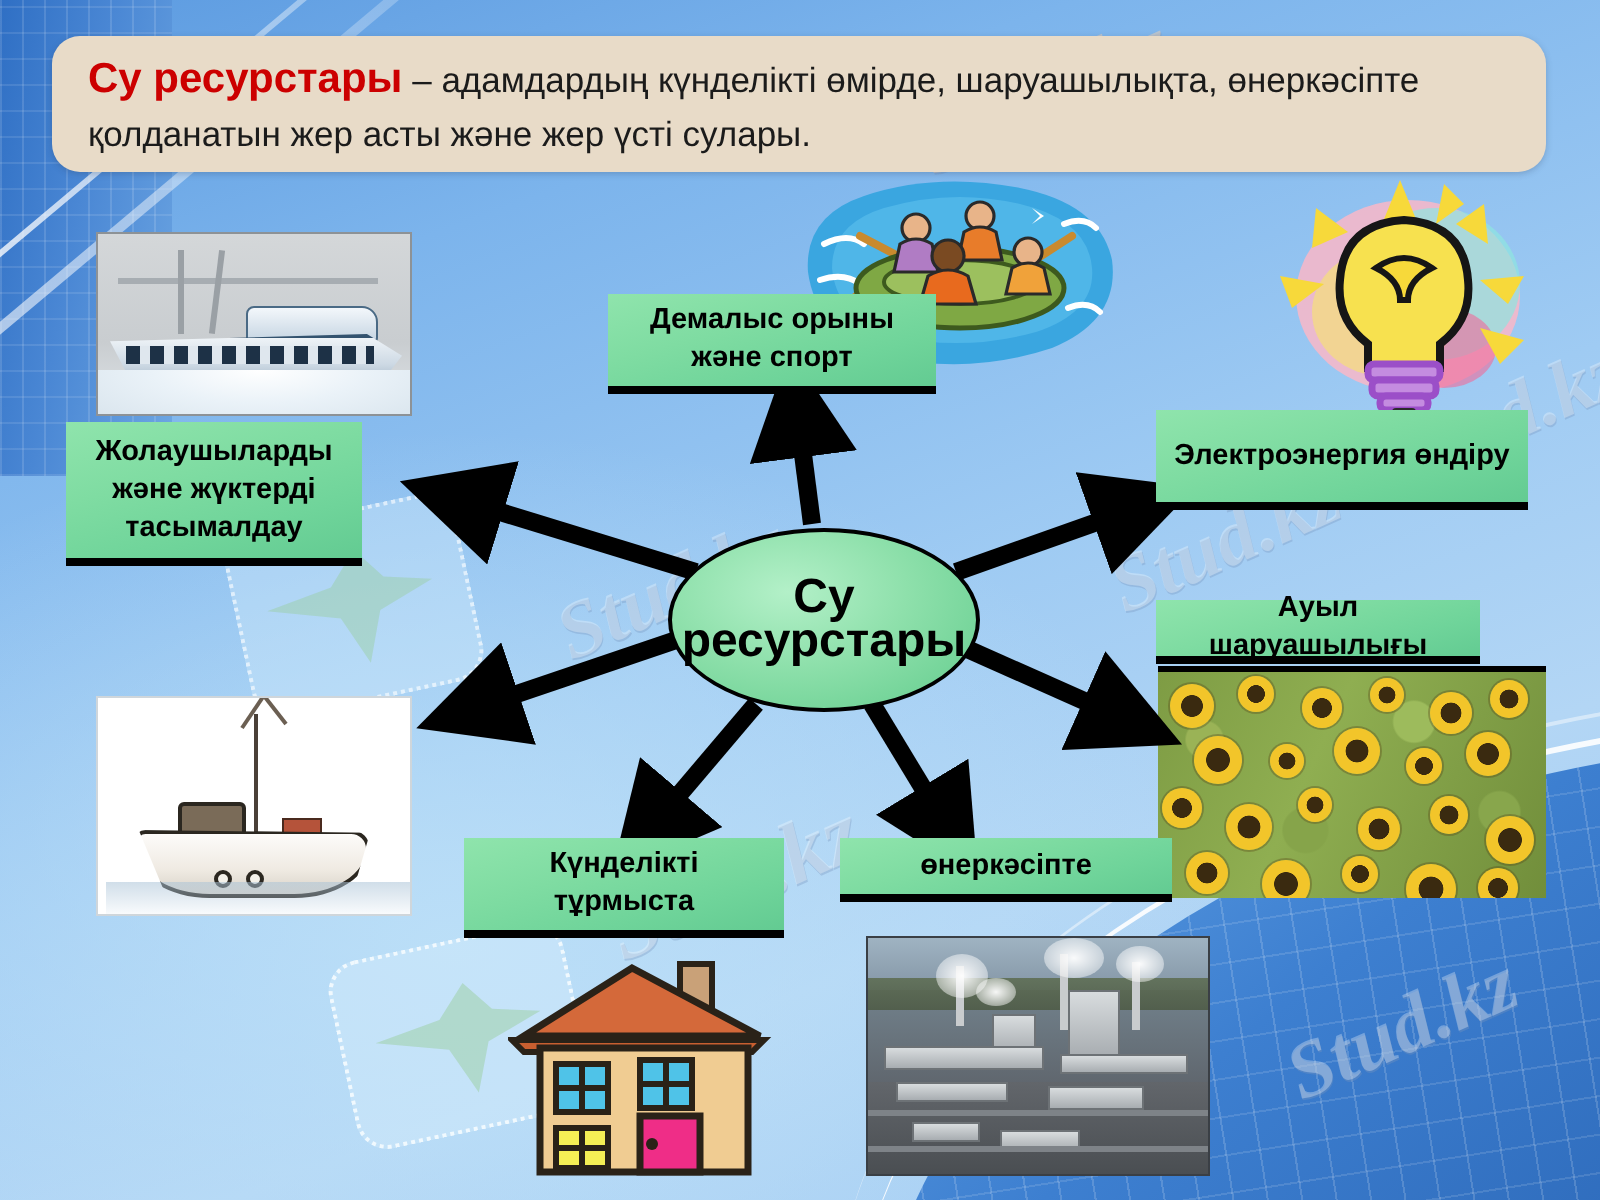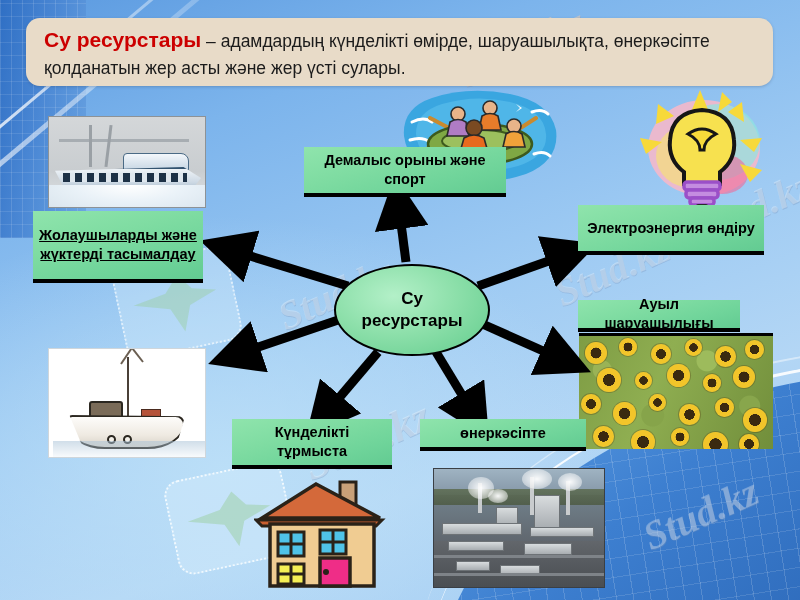--- a/index.html
+++ b/index.html
@@ -142,21 +142,21 @@
 
   
   #center-node {
     position: absolute; left: 334px; top: 264px;
     width: 156px; height: 92px;
     border-radius: 50%;
     background: radial-gradient(ellipse at 38% 34%, #b3f0c8 0%, #8ee0ab 45%, #62cc8d 100%);
     border: 2px solid #000;
     display: flex; flex-direction: column;
     align-items: center; justify-content: center;
-    font-weight: bold; font-size: 17px; line-height: 22px;
+    font-weight: bold; font-size: 24px; line-height: 22px;
     color: #000; z-index: 7;
   }
 
   
   #arrows { position: absolute; inset: 0; z-index: 5; pointer-events: none; }
 
   
   .pic { position: absolute; overflow: hidden; z-index: 4; }
 
   
@@ -477,24 +477,24 @@
 
       <line x1="436" y1="352" x2="476" y2="418"></line>
     </g>
   </svg>
 
   <div id="center-node">
     <span>Су</span>
     <span>ресурстары</span>
   </div>
 
-  <div class="label" id="lbl-transport" style="left:33px; top:211px; width:170px; height:72px;text-decoration:underline;">Жолаушыларды және жүктерді тасымалдау</div>
-
-
-  <div class="label" id="lbl-recreation" style="left:304px; top:147px; width:202px; height:50px;">Демалыс орыны және спорт</div>
+  <div class="label" id="lbl-transport" style="left:33px; top:211px; width:148px; height:72px;">Жолаушыларды және жүктерді тасымалдау</div>
+
+
+  <div class="label" id="lbl-recreation" style="left:304px; top:147px; width:164px; height:50px;">Демалыс орыны және спорт</div>
 
   <div class="label" id="lbl-electricity" style="left:578px; top:205px; width:186px; height:50px;">Электроэнергия өндіру</div>
 
   <div class="label" id="lbl-agriculture" style="left:578px; top:300px; width:162px; height:32px;">Ауыл шаруашылығы</div>
 
   <div class="label" id="lbl-daily" style="left:232px; top:419px; width:160px; height:50px;">Күнделікті тұрмыста</div>
 
   <div class="label" id="lbl-industry" style="left:420px; top:419px; width:166px; height:32px;text-align:center;">өнеркәсіпте</div>
 
 </div>

